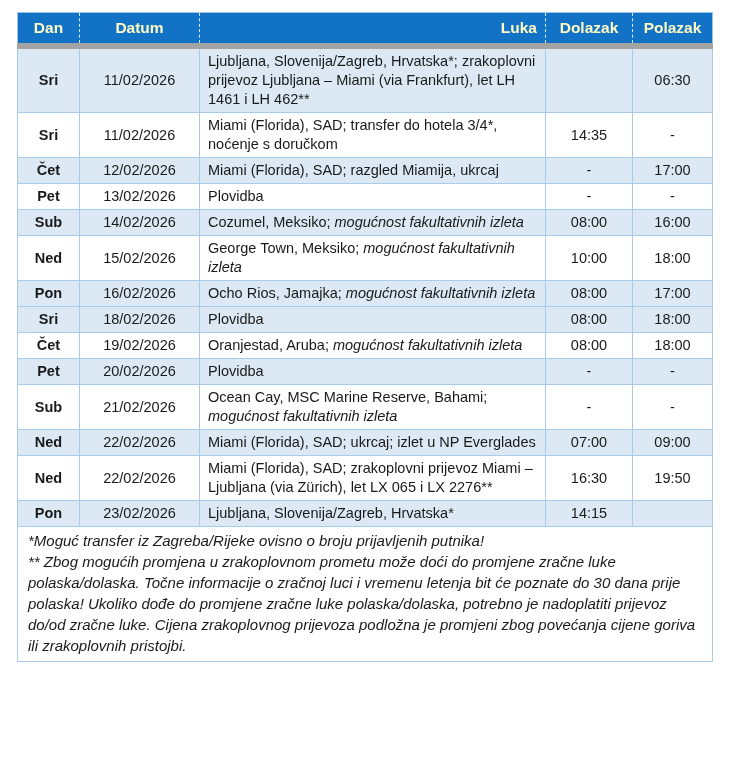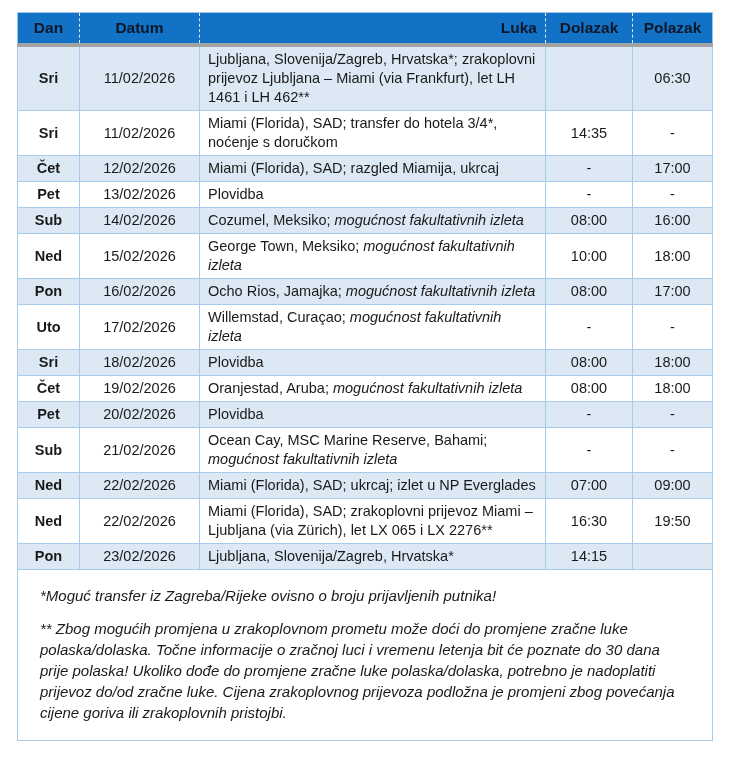--- a/index.html
+++ b/index.html
@@ -22,27 +22,27 @@
     border: 1px solid #9dc3e6;
   }
   col.c-day   { width: 62px; }
   col.c-date  { width: 120px; }
   col.c-port  { width: 346px; }
   col.c-arr   { width: 87px; }
   col.c-dep   { width: 80px; }
 
   thead th {
     background: #1273c6;
-    color: #0f172a;
+    color: #fef9c3;
     font-weight: bold;
     font-size: 15.5px;
     padding: 6px 8px 6px 8px;
     text-align: center;
     border-left: 1px dashed rgba(255,255,255,0.85);
-    border-bottom: 4px solid #a3a3a3;
+    border-bottom: 6px solid #a3a3a3;
   }
   thead th:first-child { border-left: none; }
   thead th.h-port { text-align: right; }
 
   tbody td {
     border: 1px solid #a9cbea;
     font-size: 14.5px;
     line-height: 19px;
     padding: 3px 8px;
     vertical-align: middle;
@@ -57,21 +57,21 @@
   .i { font-style: italic; text-align: center; }
 
   tfoot td {
     border: 1px solid #a9cbea;
     background: #ffffff;
     padding: 3px 10px 5px 10px;
     font-size: 15px;
     line-height: 21px;
     font-style: italic;
   }
-  tfoot p { margin: 12px; font-style: italic; }
+  tfoot p { margin: 0; font-style: italic; }
 </style>
 </head>
 <body>
 
 <div class="page">
   <table class="itinerary">
     <colgroup>
       <col class="c-day">
         <col class="c-date">
         <col class="c-port">
@@ -130,27 +130,20 @@
           <td class="c-time">10:00</td>
           <td class="c-time">18:00</td>
         </tr>
         <tr class="alt">
           <td class="c-day">Pon</td>
           <td class="c-date">16/02/2026</td>
           <td class="c-port"><span>Ocho Rios, Jamajka; </span><span class="i">mogućnost fakultativnih izleta</span></td>
           <td class="c-time">08:00</td>
           <td class="c-time">17:00</td>
         </tr>
-        <tr>
-          <td class="c-day">Uto</td>
-          <td class="c-date">17/02/2026</td>
-          <td class="c-port"><span>Willemstad, Curaçao; </span><span class="i">mogućnost fakultativnih izleta</span></td>
-          <td class="c-time">-</td>
-          <td class="c-time">-</td>
-        </tr>
         <tr class="alt">
           <td class="c-day">Sri</td>
           <td class="c-date">18/02/2026</td>
           <td class="c-port"><span>Plovidba</span></td>
           <td class="c-time">08:00</td>
           <td class="c-time">18:00</td>
         </tr>
         <tr>
           <td class="c-day">Čet</td>
           <td class="c-date">19/02/2026</td>

